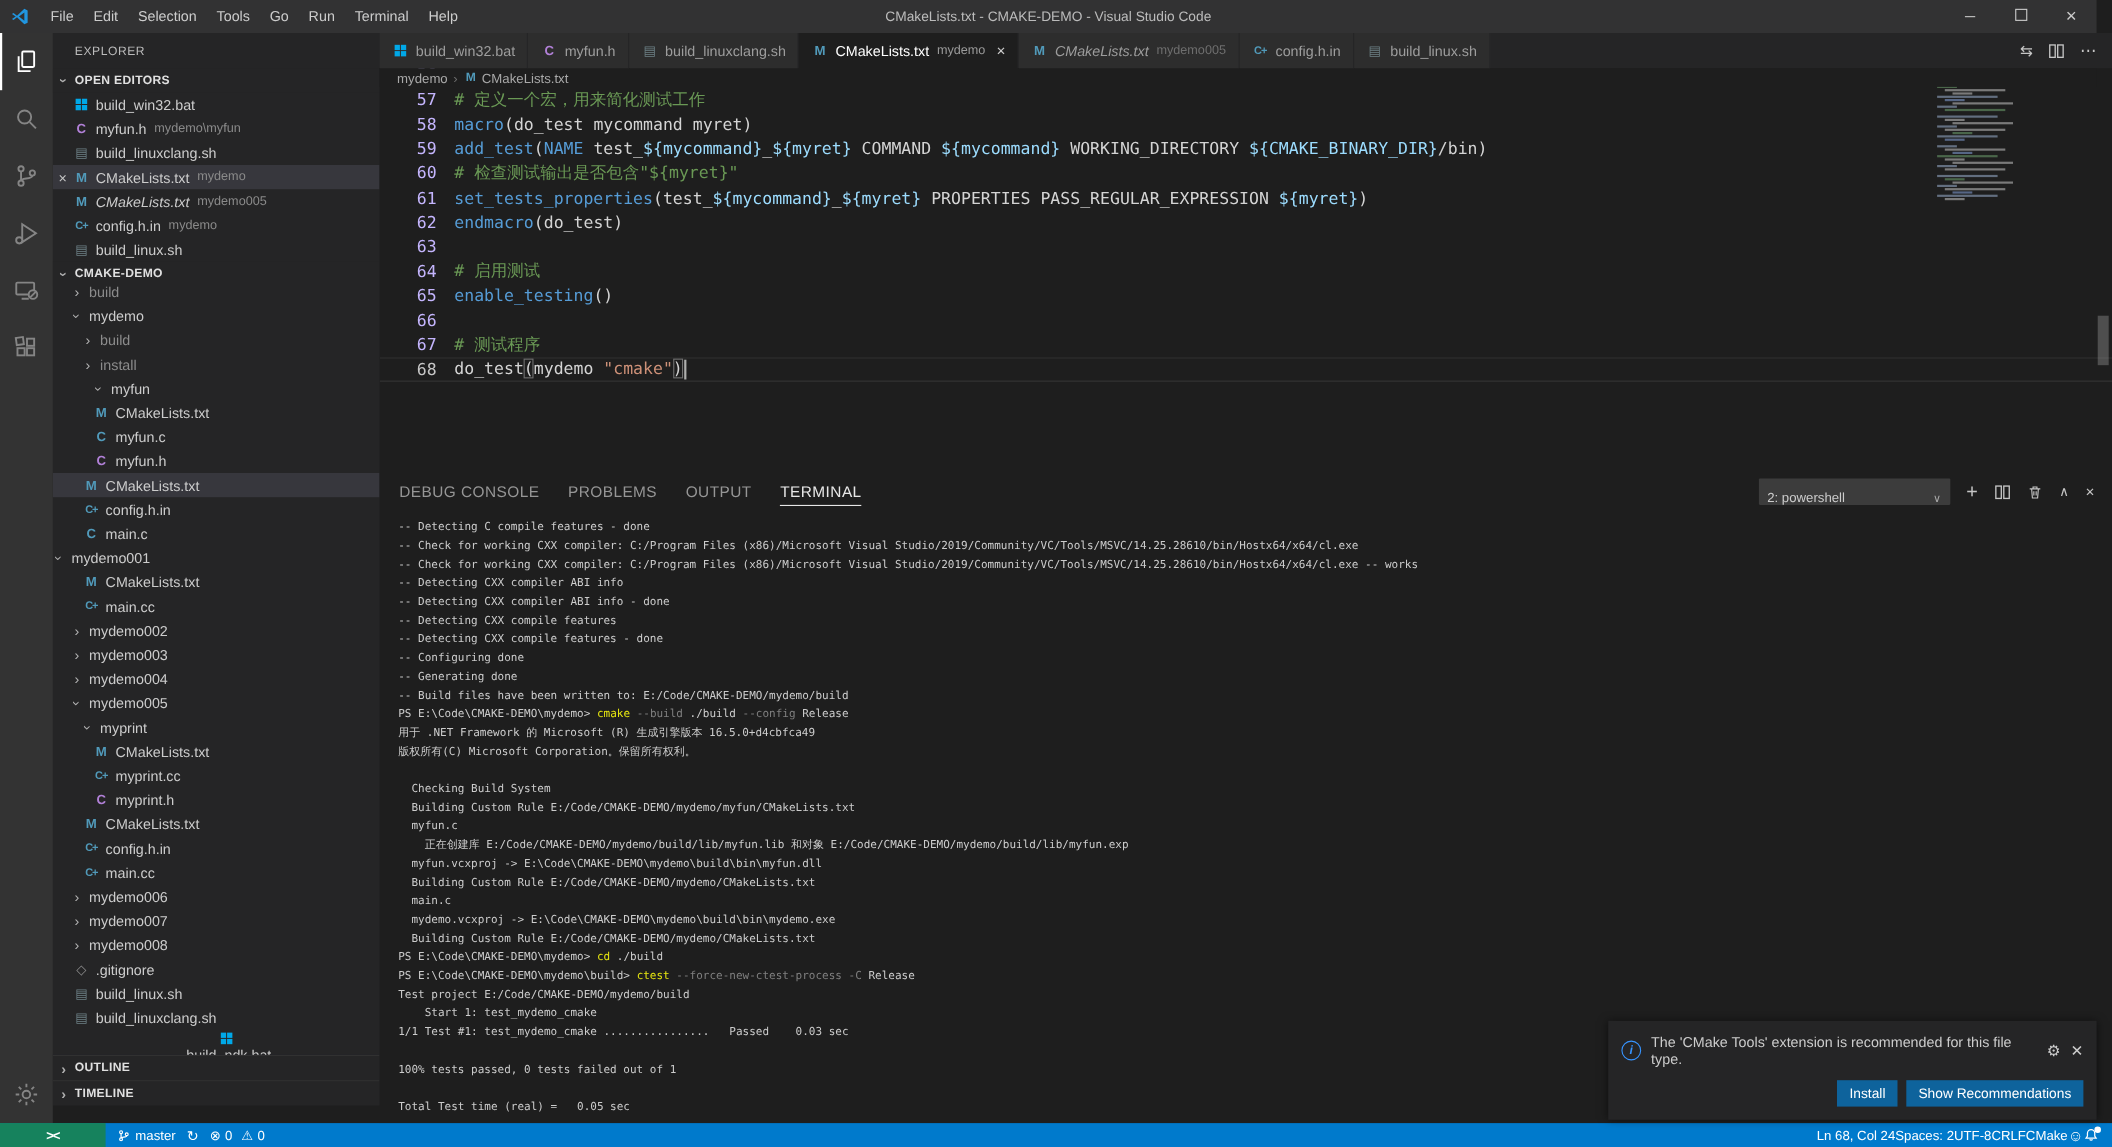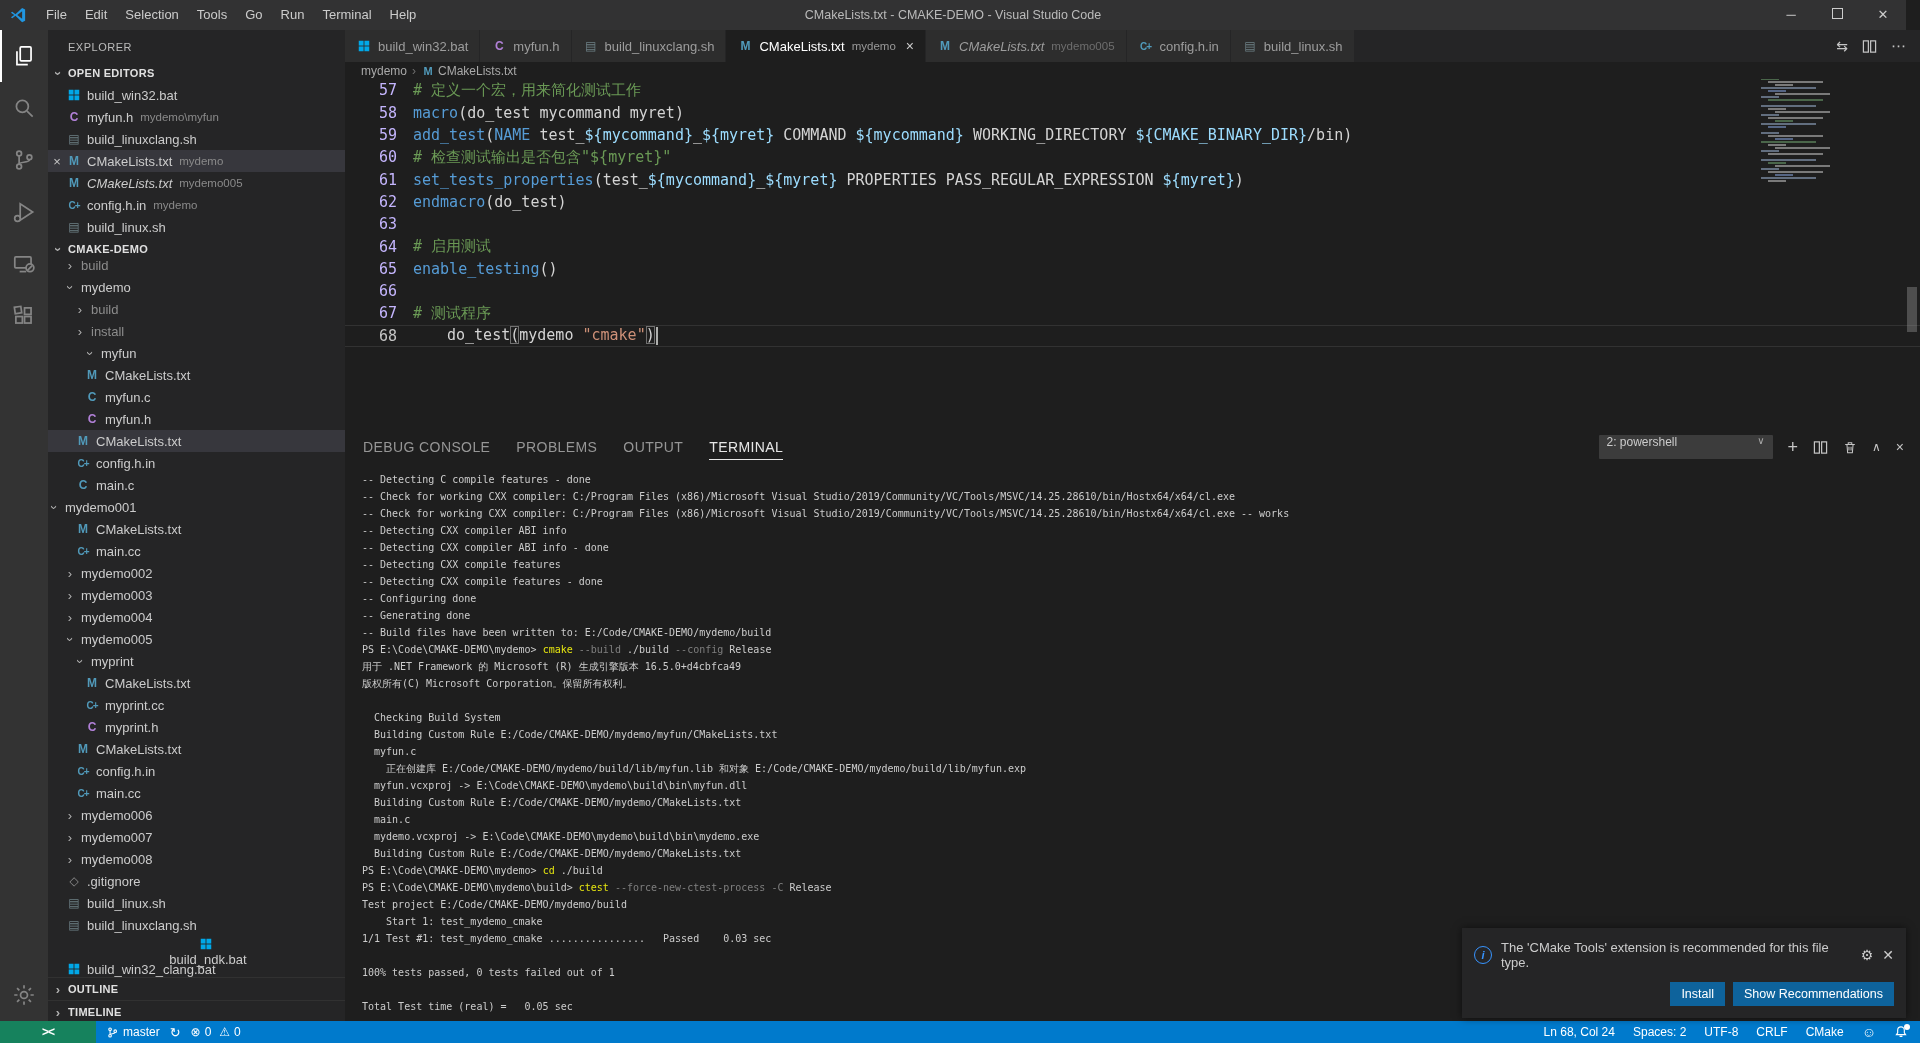--- a/index.html
+++ b/index.html
@@ -14,21 +14,21 @@
   .win-btn{width:46px;text-align:center;line-height:30px;font-size:13px;color:#cccccc;}
   .win-btn .sq{display:inline-block;width:9px;height:9px;border:1px solid #cccccc;}
   
   .activitybar{position:absolute;left:0;top:30px;width:48px;bottom:22px;background:#333333;z-index:20;}
   .act-item{width:48px;height:52px;display:flex;align-items:center;justify-content:center;color:#858585;position:relative;}
   .act-item.active{color:#ffffff;}
   .act-item.active::before{content:"";position:absolute;left:0;top:0;bottom:0;width:2px;background:#ffffff;}
   .act-item svg{width:26px;height:26px;}
   .act-bottom{position:absolute;bottom:0;left:0;width:48px;}
   
-  .sidebar{position:absolute;left:48px;top:30px;width:297px;bottom:20px;background:#252526;font-size:13px;overflow:hidden;z-index:10;}
+  .sidebar{position:absolute;left:48px;top:30px;width:297px;bottom:38px;background:#252526;font-size:13px;overflow:hidden;z-index:10;}
   .sidebar-title{height:32px;line-height:34px;padding-left:20px;font-size:11px;letter-spacing:.5px;color:#bbbbbb;}
   .sect-head{height:22px;display:flex;align-items:center;font-size:11px;font-weight:bold;color:#e0e0e0;letter-spacing:.3px;position:relative;background:#252526;z-index:3;}
   .sect-head .chev{margin:0 4px 0 4px;}
   .chev{display:inline-block;width:12px;text-align:center;color:#b0b0b0;font-size:13px;transform:none;}
   .chev.down{transform:rotate(90deg);}
   .row{height:22px;display:flex;align-items:center;white-space:nowrap;cursor:pointer;}
   .row.sel{background:#37373d;}
   .row .close-slot{width:18px;text-align:center;color:#c5c5c5;font-size:13px;flex:0 0 auto;}
   .row .lbl{margin-left:5px;color:#cccccc;}
   .row.dim .lbl{color:#8c8c8c;}
@@ -59,53 +59,53 @@
   
   .breadcrumb{position:absolute;left:345px;top:62px;right:14px;height:17px;background:#1e1e1e;display:flex;align-items:center;
               padding-left:16px;font-size:12px;color:#a9a9a9;z-index:11;}
   .breadcrumb .sep{margin:0 5px;color:#6e6e6e;}
   .breadcrumb .fi{width:14px;height:14px;font-size:11px;margin-right:3px;}
   
   .code-area{position:absolute;left:345px;top:57px;right:0;height:373px;overflow:hidden;background:#1e1e1e;z-index:1;}
   .code-line{height:22.3px;display:flex;align-items:center;white-space:pre;font-family:"DejaVu Sans Mono",monospace;font-size:15px;}
   .code-line .ln{width:52px;text-align:right;color:#c4b5fd;flex:0 0 auto;}
   .code-line .src{padding-left:16px;}
-  .code-line.cur{border-top:1px solid rgba(255,255,255,.09);border-bottom:1px solid rgba(255,255,255,.09);height:20.3px;gap:34px;}
+  .code-line.cur{border-top:1px solid rgba(255,255,255,.09);border-bottom:1px solid rgba(255,255,255,.09);height:20.3px;}
   .code-line.cur .ln{color:#c6c6c6;}
   .tk-cm{color:#6a9955;}
   .tk-kw{color:#569cd6;}
   .tk-var{color:#9cdcfe;}
   .tk-str{color:#ce9178;}
   .tk-pl{color:#d4d4d4;}
   .tk-br{color:#d4d4d4;outline:1px solid #707070;outline-offset:-1px;}
   .cursor{display:inline-block;width:2px;height:18px;background:#aeafad;vertical-align:middle;margin-left:1px;}
   
   .minimap{position:absolute;left:1757px;top:78px;width:104px;height:116px;z-index:5;}
   .minimap .mbar{height:2px;margin-bottom:1px;opacity:.75;}
   .scroll-thumb{position:absolute;left:1907px;top:287px;width:10px;height:45px;background:rgba(170,170,170,.35);z-index:6;}
   
   .panel{position:absolute;left:345px;top:430px;right:0;bottom:22px;background:#1e1e1e;z-index:8;}
   .panel-header{height:34px;display:flex;align-items:center;padding-left:18px;}
   .panel-tab{font-size:14px;letter-spacing:.4px;color:#969696;margin-right:26px;padding:4px 0;cursor:pointer;}
   .panel-tab.active{color:#e7e7e7;border-bottom:1px solid #e7e7e7;}
   .panel-controls{margin-left:auto;display:flex;align-items:center;gap:15px;padding-right:16px;color:#c5c5c5;}
-  .shell-select{background:#3c3c3c;color:#cccccc;font-size:12px;height:24px;width:158px;display:flex;align-items:flex-start;
+  .shell-select{background:#3c3c3c;color:#cccccc;font-size:12px;height:24px;width:158px;display:flex;align-items:flex-end;
                 padding:0 8px;justify-content:space-between;border-radius:1px;}
   .pc-icon{font-size:15px;line-height:1;}
   .terminal{padding:7px 0 0 17px;font-family:"DejaVu Sans Mono",monospace;font-size:10px;line-height:17px;white-space:pre;}
   .t-wh{color:#cccccc;}
   .t-dim{color:#7f7f7f;}
   .t-yel{color:#e5e510;}
   
   .statusbar{position:absolute;left:0;right:0;bottom:0;height:22px;background:var(--accent,#007acc);color:#ffffff;
              display:flex;align-items:center;font-size:12px;z-index:40;}
   .sb-remote{background:var(--remote,#16825d);height:22px;width:96px;display:flex;align-items:center;justify-content:center;
              font-weight:bold;letter-spacing:-1px;font-size:12px;}
   .sb-item{display:flex;align-items:center;margin-left:10px;gap:4px;white-space:nowrap;}
-  .sb-right{margin-left:auto;display:flex;align-items:center;gap:18px;padding-right:12px;}
+  .sb-right{margin-left:auto;display:flex;align-items:center;padding-right:12px;}
   .sb-right .sb-item{margin-left:0;}
   
   .toast{position:absolute;right:14px;bottom:25px;width:420px;background:#252526;box-shadow:0 0 8px rgba(0,0,0,.55);
          z-index:50;padding:12px 12px 12px 12px;}
   .toast-row1{display:flex;align-items:center;gap:9px;font-size:13px;color:#cccccc;}
   .toast-info{width:16px;height:16px;border:1.4px solid #3794ff;border-radius:50%;color:#3794ff;font-size:11px;
               display:flex;align-items:center;justify-content:center;flex:0 0 auto;font-style:italic;font-weight:bold;}
   .toast-msg{flex:1;}
   .toast-gear,.toast-close{color:#cccccc;font-size:14px;flex:0 0 auto;}
   .toast-row2{display:flex;justify-content:flex-end;gap:8px;margin-top:12px;}

